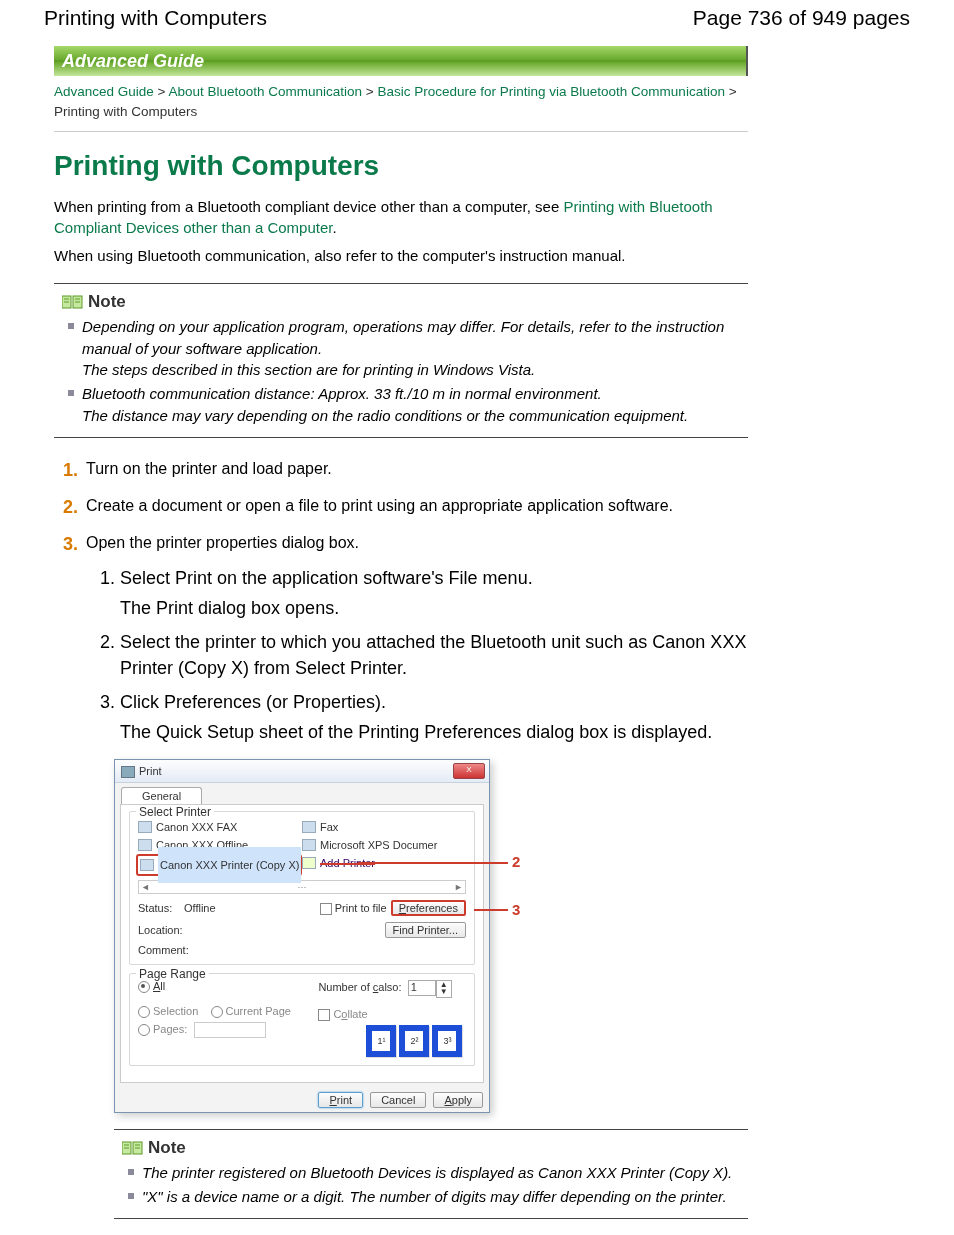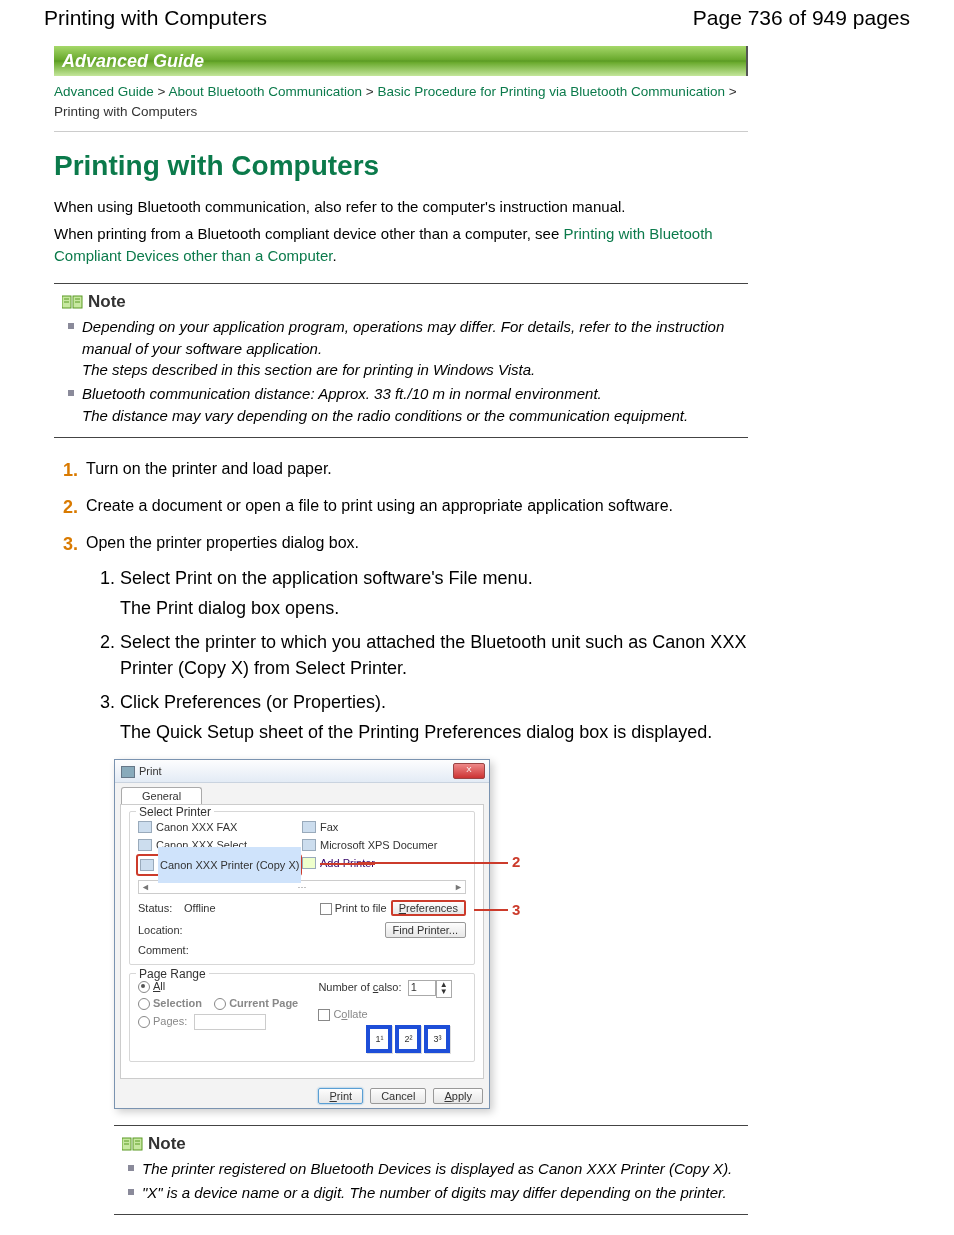--- a/index.html
+++ b/index.html
@@ -155,21 +155,21 @@
     background:linear-gradient(#fdfdfd,#e7e7e7);
     padding:1px 7px; font-size:11px; color:#333;
   }
   .btn.pref { border:2px solid #cc3b2b; padding:0 6px; }
   .underl { text-decoration: underline; }
   .radio { width:10px;height:10px;border:1px solid #888;border-radius:50%;display:inline-block;margin-right:3px;vertical-align:middle;position:relative; }
   .radio.on::after { content:"";position:absolute;left:2px;top:2px;width:4px;height:4px;border-radius:50%;background:#555; }
   .spin { border:1px solid #aaa; width:22px; height:14px; padding:0 2px; text-align:left; display:inline-block; }
   .spinbtn { border:1px solid #aaa; width:14px; height:16px; font-size:8px; text-align:center; line-height:7px; display:inline-block; vertical-align:top; }
   .collate-img { margin-top:4px; margin-left:48px; }
-  .collate-img span { display:inline-block; border:4px solid #1d4ed8; width:18px; height:20px; margin-right:3px; font-size:9px; text-align:center; line-height:20px; box-shadow:1px 1px 0 #ddd; }
+  .collate-img span { display:inline-block; border:6px solid #1d4ed8; width:18px; height:20px; margin-right:3px; font-size:9px; text-align:center; line-height:20px; box-shadow:1px 1px 0 #ddd; }
   .dlg-footer { text-align:right; padding:6px 6px 6px 0; }
   .dlg-footer .btn { margin-left:4px; padding:1px 10px; }
   .dlg-footer .btn.print { border-color:#5a9fd4; box-shadow:0 0 2px #5a9fd4; }
   .callout {
     position:absolute;
     height:2px; background:#cc3b2b;
   }
   .callout-num {
     position:absolute; color:#cc3b2b; font-weight:bold; font-size:15px;
   }
@@ -187,25 +187,25 @@
 
 <div class="breadcrumb">
   <a href="#">Advanced Guide</a><span> &gt; </span>
   <a href="#">About Bluetooth Communication</a><span> &gt; </span>
   <a href="#">Basic Procedure for Printing via Bluetooth Communication</a><span> &gt; </span>
   <span>Printing with Computers</span>
 </div>
 
 <div class="content">
   <div class="main-title">Printing with Computers</div>
-  <p>When using Bluetooth communication, also refer to the computer's instruction manual.</p>
   <p>
     <span>When printing from a Bluetooth compliant device other than a computer, see </span>
     <a href="#" class="inline">Printing with Bluetooth Compliant Devices other than a Computer</a><span>.</span>
   </p>
+  <p>When using Bluetooth communication, also refer to the computer's instruction manual.</p>
 
   <div class="note-block">
     <div class="note-head">
       <span class="note-icon">
         <svg width="22" height="16">
             <rect x="0" y="2" width="9" height="12" fill="#c7e8a0" stroke="#5a9a24"></rect>
             <rect x="11" y="2" width="9" height="12" fill="#c7e8a0" stroke="#5a9a24"></rect>
             <line x1="2" y1="5" x2="7" y2="5" stroke="#5a9a24"></line>
             <line x1="2" y1="8" x2="7" y2="8" stroke="#5a9a24"></line>
             <line x1="13" y1="5" x2="18" y2="5" stroke="#5a9a24"></line>
@@ -262,21 +262,21 @@
         <div class="group" style="position:relative;">
           <div class="group-label">Select Printer</div>
           <div class="plist">
             <div class="pcol">
               <div class="pitem">
                   <span class="pic"></span>
                   <span>Canon XXX FAX</span>
                 </div>
               <div class="pitem">
                   <span class="pic"></span>
-                  <span>Canon XXX Select</span>
+                  <span>Canon XXX Offline</span>
                 </div>
               <div class="pitem sel">
                   <span class="pic"></span>
                   <span class="txt">Canon XXX Printer (Copy X)</span>
                 </div>
             </div>
             <div class="pcol">
               <div class="pitem">
                   <span class="pic"></span>
                   <span>Fax</span>
@@ -314,21 +314,21 @@
           <div class="row3">
             <span class="lbl">Comment:</span>
           </div>
         </div>
 
         <div class="group">
           <div class="group-label">Page Range</div>
           <div style="display:flex;">
             <div style="width:55%;">
               <div><span class="radio on"></span><span class="underl">A</span><span>ll</span></div>
-              <div style="margin-top:4px;color:#888;font-weight:bold;">
+              <div style="margin-top:12px;color:#888;">
                 <span><span class="radio"></span><span>Selection</span></span>
                 &nbsp;&nbsp;
                 <span><span class="radio"></span><span>Current Page</span></span>
               </div>
               <div style="margin-top:4px;color:#888;">
                 <span class="radio"></span><span>Pages:</span>
                 <span style="display:inline-block;border:1px solid #ccc;width:70px;height:14px;vertical-align:middle;margin-left:4px;"></span>
               </div>
             </div>
             <div style="width:45%;">

